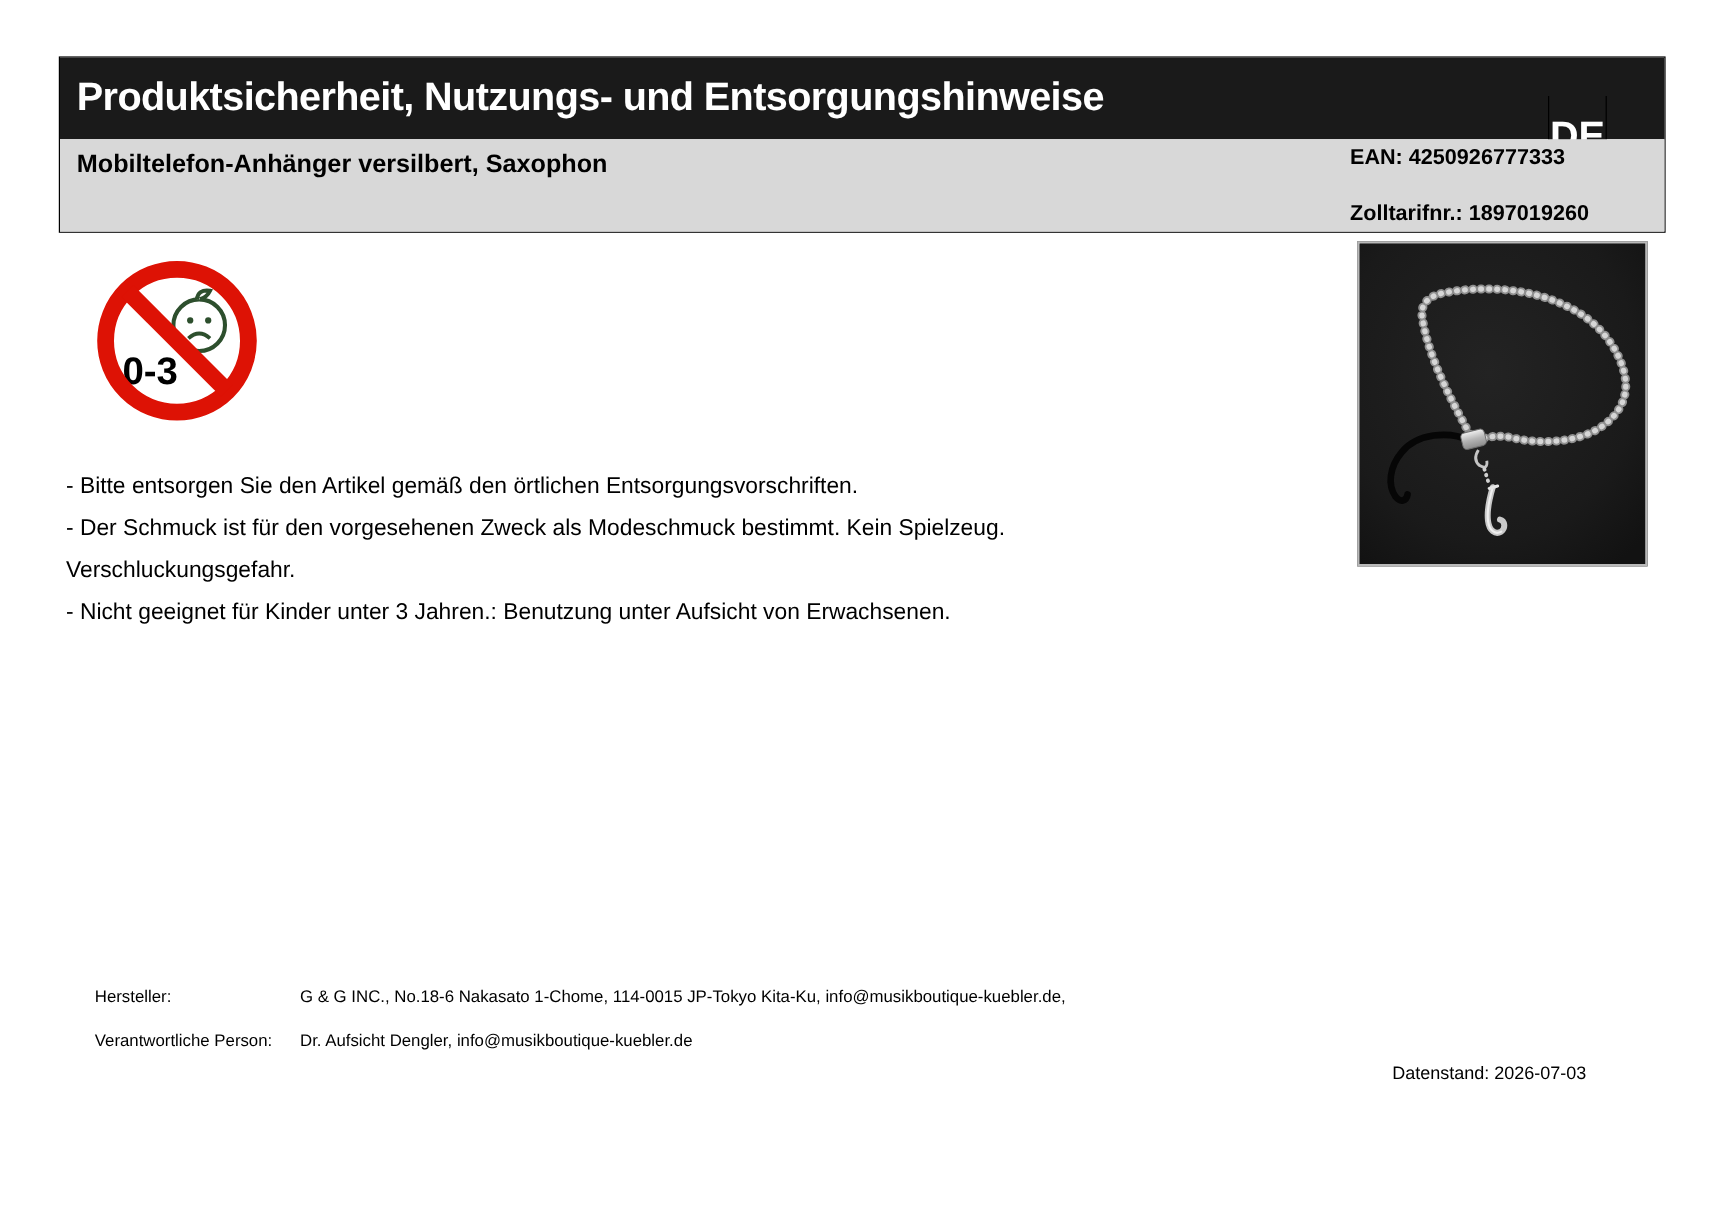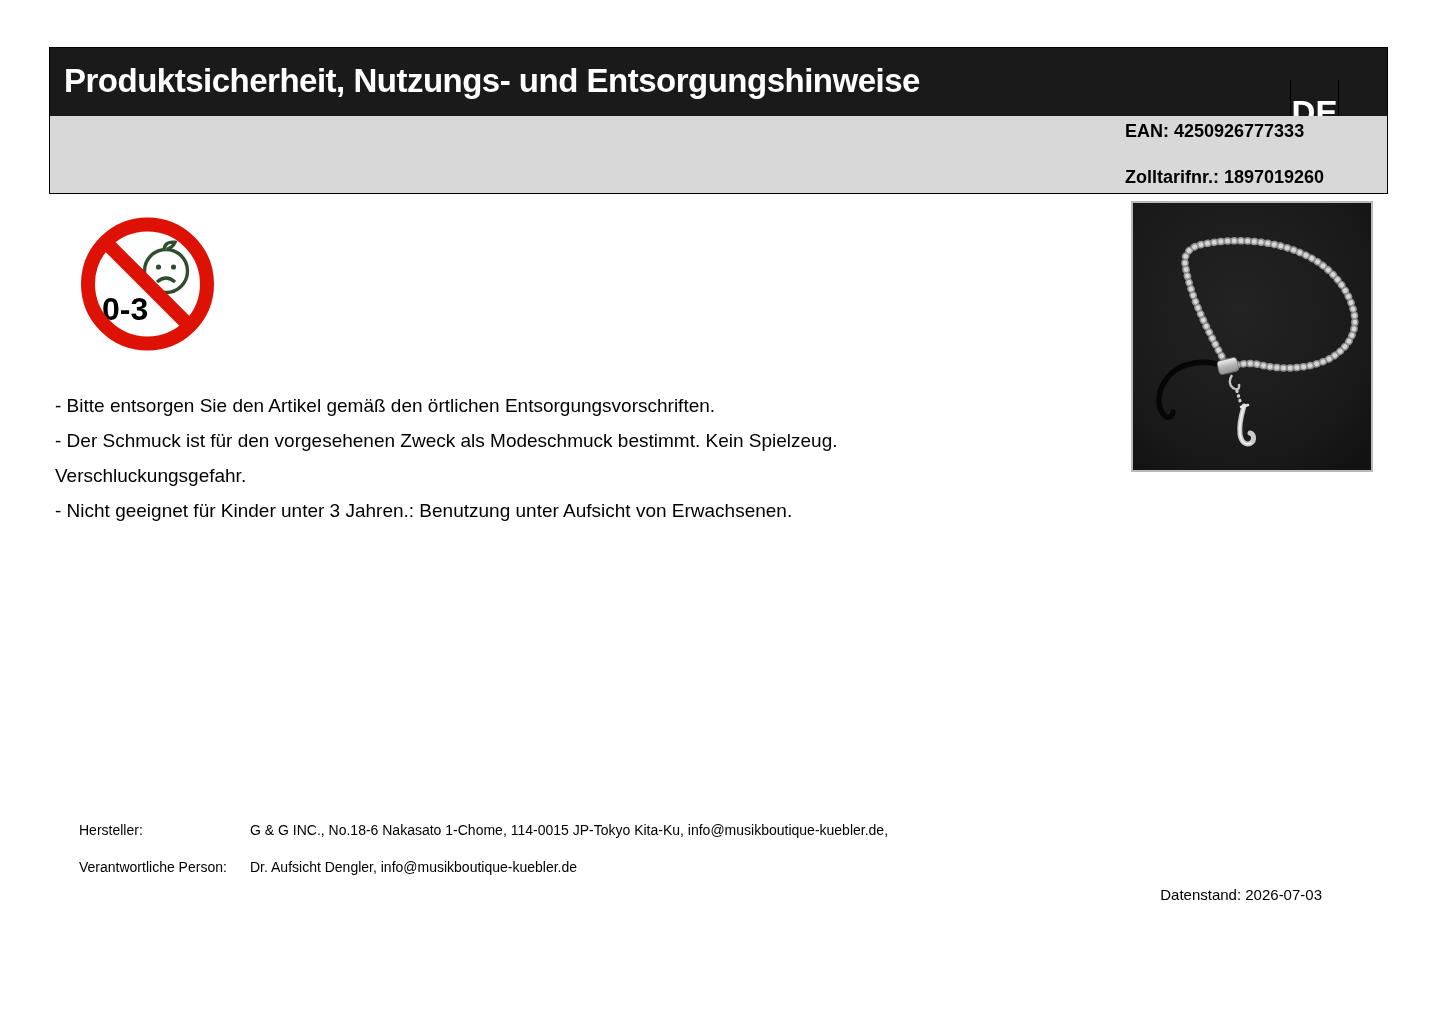--- a/index.html
+++ b/index.html
@@ -81,20 +81,21 @@
 <body>
 
 <div class="page">
 
   <div class="header-block">
     <div class="title-bar">
       <span class="doc-title">Produktsicherheit, Nutzungs- und Entsorgungshinweise</span>
       <span class="de-cell">DE</span>
     </div>
     <div class="subtitle-bar">
+      <span class="product-name">Mobiltelefon-Anhänger versilbert, Saxophon</span>
       <span class="ean-line">EAN: 4250926777333</span>
       <span class="customs-line">Zolltarifnr.: 1897019260</span>
     </div>
   </div>
 
   <div class="age-warning">
     <svg viewBox="0 0 135 138" width="135" height="138">
 
       <g stroke="#2d4f2d" fill="none" stroke-width="3.4">
         <circle cx="86" cy="56" r="21.5"></circle>

